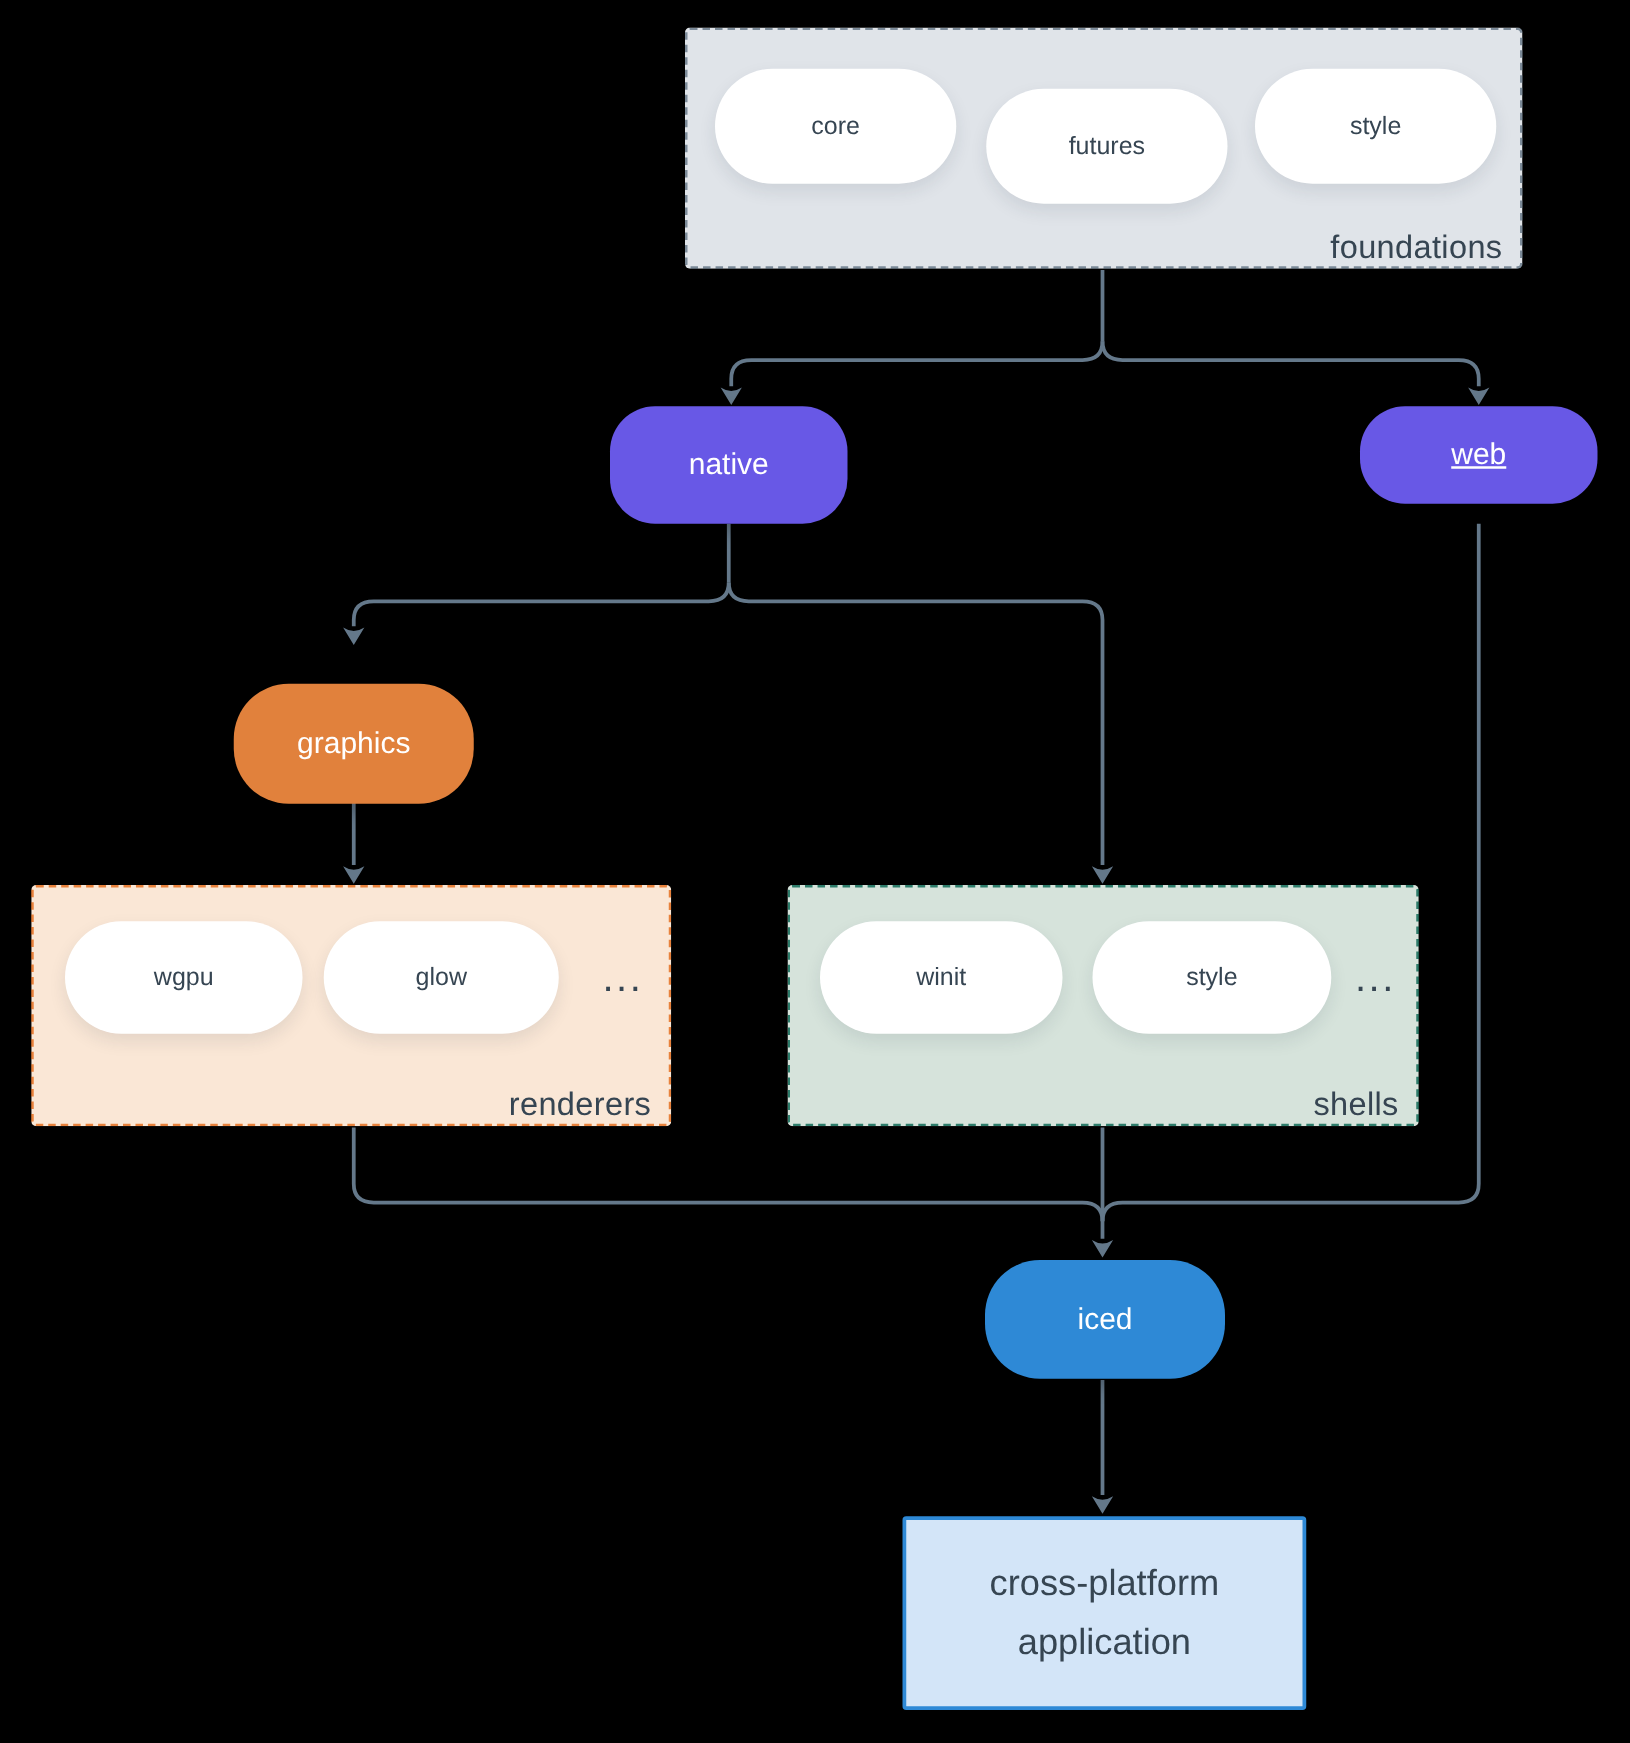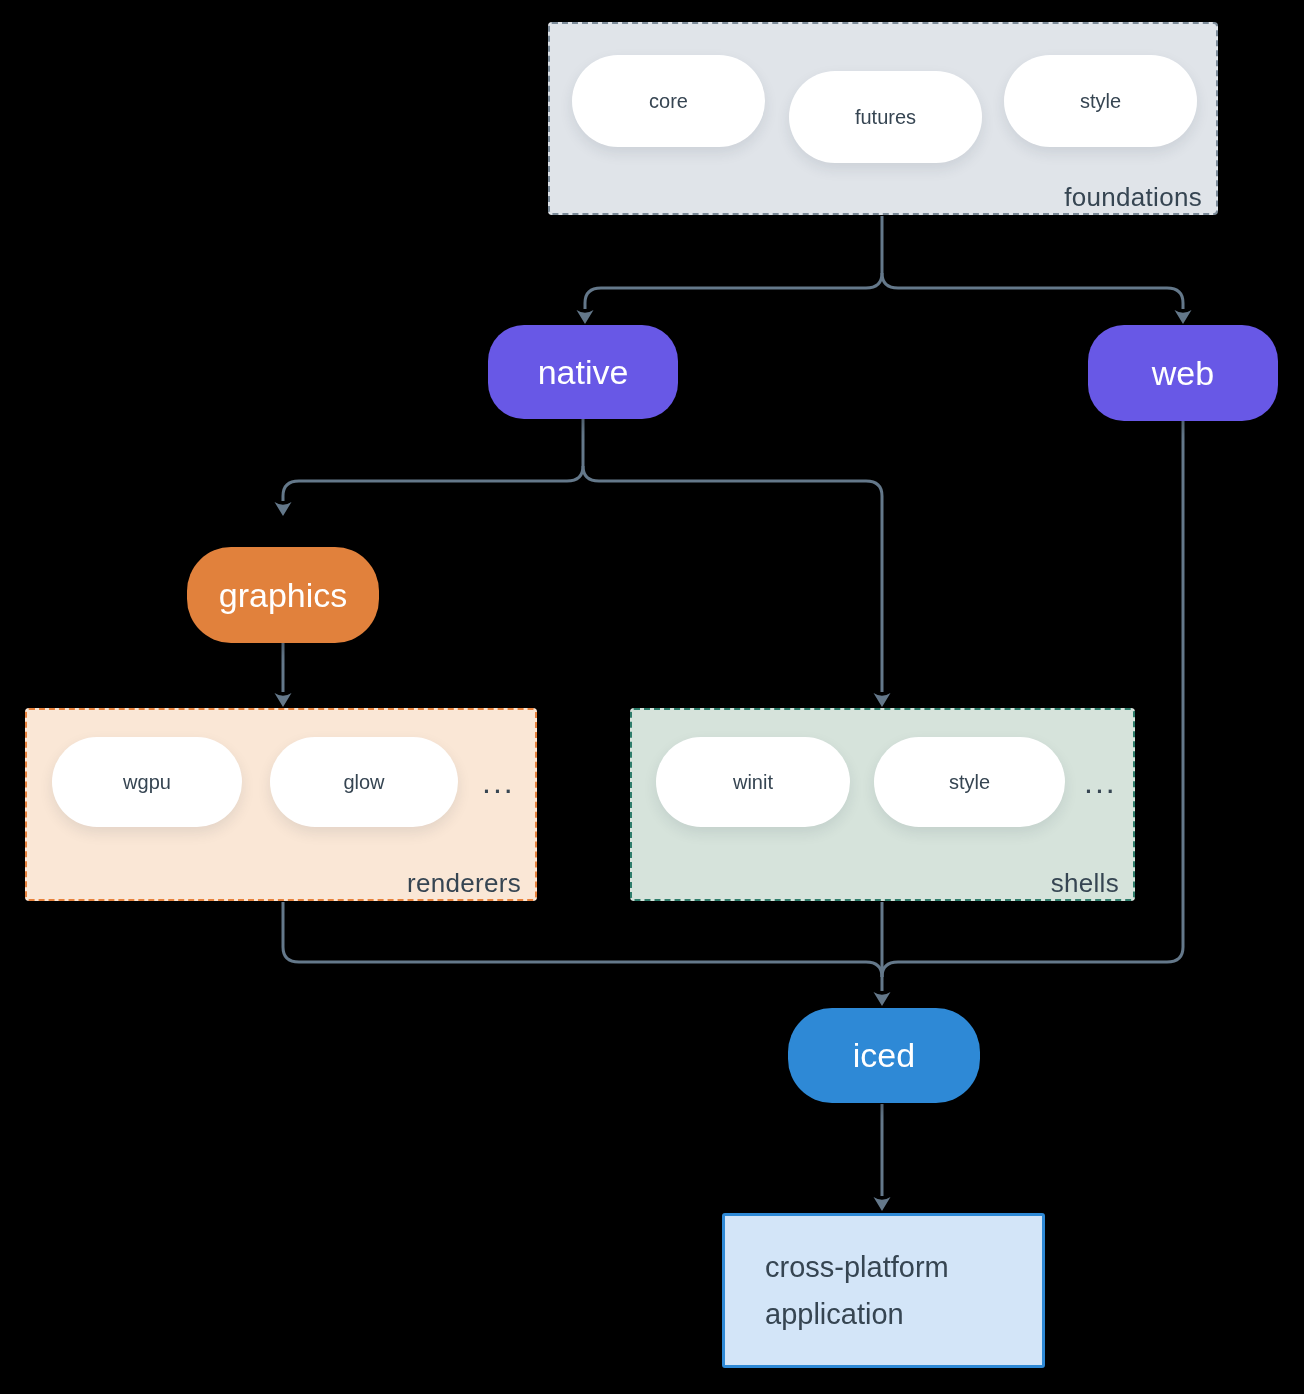--- a/index.html
+++ b/index.html
@@ -70,62 +70,62 @@
     background: var(--pill-fill);
     color: var(--text-dark);
     border-radius: 46px;
     box-shadow: 0 6px 14px rgba(30, 50, 70, 0.10);
   }
   .node {
     position: absolute;
     display: flex;
     align-items: center;
     justify-content: center;
-    font-size: 34px;
+    font-size: 24px;
     color: var(--text-light);
     box-shadow: 0 6px 14px rgba(0, 0, 0, 0.25);
     box-sizing: border-box;
   }
   
   .pill-core    { left: 22px;  top: 31px; width: 193px; height: 92px; }
   .pill-futures { left: 239px; top: 31px; width: 193px; height: 92px; margin-top: 16px; }
   .pill-style   { left: 454px; top: 31px; width: 193px; height: 92px; }
   
   .pill-wgpu { left: 25px;  top: 27px; width: 190px; height: 90px; }
-  .pill-glow { left: 243px; top: 27px; width: 188px; height: 90px; }
+  .pill-glow { left: 232px; top: 27px; width: 188px; height: 90px; }
   
   .pill-winit  { left: 24px;  top: 27px; width: 194px; height: 90px; }
   .pill-glutin { left: 242px; top: 27px; width: 191px; height: 90px; }
   .ellipsis {
     position: absolute;
     top: 27px;
     height: 90px;
     display: flex;
     align-items: center;
     font-size: 32px;
     color: var(--text-dark);
     letter-spacing: 2px;
   }
   .ellipsis-renderers { left: 455px; }
   .ellipsis-shells    { left: 452px; }
   
   .node-native   { left: 488px;  top: 325px;  width: 190px; height: 94px; background: var(--node-purple); border-radius: 36px; }
-  .node-web      { left: 1088px; top: 325px;  width: 190px; height: 96px; background: var(--node-purple); border-radius: 36px; }
+  .node-web      { left: 1088px; top: 325px;  width: 190px; height: 78px; background: var(--node-purple); border-radius: 36px; text-decoration: underline; }
   .node-graphics { left: 187px;  top: 547px;  width: 192px; height: 96px; background: var(--node-orange); border-radius: 44px; }
   .node-iced     { left: 788px;  top: 1008px; width: 192px; height: 95px; background: var(--node-blue);   border-radius: 44px; }
   .app-box {
     position: absolute;
     left: 722px; top: 1213px; width: 323px; height: 155px;
     background: var(--app-fill);
     border: 3px solid var(--app-border);
     border-radius: 3px;
     display: flex;
     align-items: center;
     justify-content: center;
-    text-align: left;
+    text-align: center;
     font-size: 29px;
     line-height: 47px;
     color: var(--text-dark);
     box-sizing: border-box;
     padding: 0 40px;
   }
 </style>
 </head>
 <body>
 

